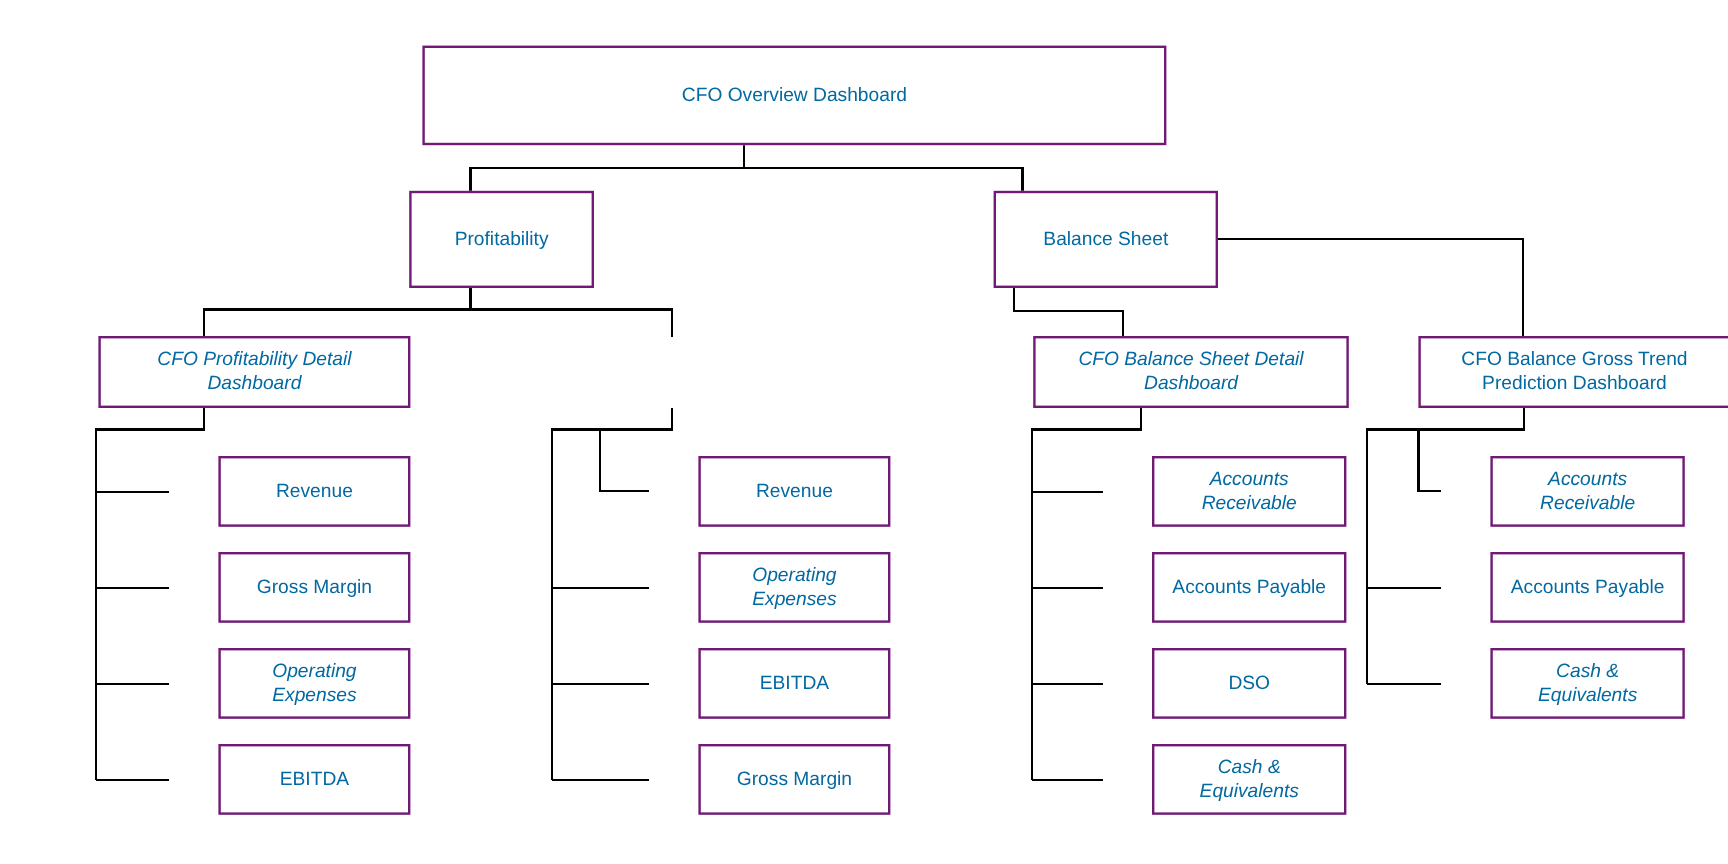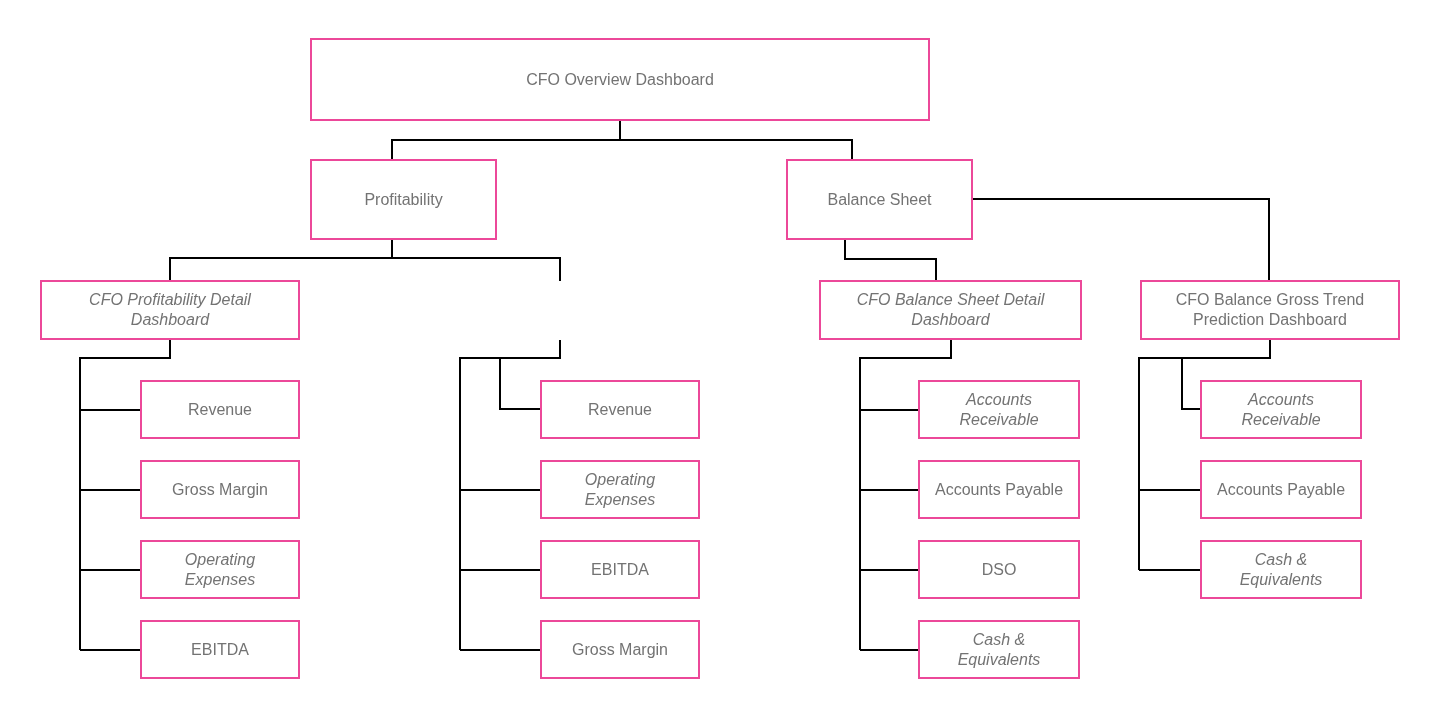--- a/index.html
+++ b/index.html
@@ -18,28 +18,29 @@
   .connectors {
     position: absolute;
     left: 0;
     top: 0;
     pointer-events: none;
   }
   .node {
     position: absolute;
     box-sizing: border-box;
     background: #ffffff;
-    border: 2px solid #ec4899;
+    border: 2px solid #701a75;
     display: flex;
     align-items: center;
     justify-content: center;
     text-align: center;
-    color: #737373;
+    color: #0369a1;
     font-size: 16px;
     line-height: 1.22;
+    margin-left: 42px;
   }
   .lbl { display: inline-block; }
   .nowrap .lbl { white-space: nowrap; }
   .mw208 .lbl { max-width: 208px; }
   .mw210 .lbl { max-width: 210px; font-style: italic; }
   .mw225 .lbl { max-width: 225px; font-style: italic; }
   .mw252 .lbl { max-width: 252px; }
   .mw118 .lbl { max-width: 118px; font-style: italic; }
 </style>
 </head>
@@ -65,21 +66,21 @@
       M1270 340 L1270 358 L1139 358 L1139 570
       M1182 357 L1182 409 L1201 409
       M1139 490 L1201 490  M1139 570 L1201 570
     "></path>
   </svg>
 
   <div class="node nowrap" style="left:310px;top:38px;width:620px;height:83px">
     <span class="lbl">CFO Overview Dashboard</span>
   </div>
 
-  <div class="node nowrap" style="left:310px;top:159px;width:187px;height:81px">
+  <div class="node nowrap" style="left:299px;top:159px;width:154px;height:81px">
     <span class="lbl">Profitability</span>
   </div>
   <div class="node nowrap" style="left:786px;top:159px;width:187px;height:81px">
     <span class="lbl">Balance Sheet</span>
   </div>
 
   <div class="node mw210" style="left:40px;top:280px;width:260px;height:60px">
     <span class="lbl">CFO Profitability Detail Dashboard</span>
   </div>
   <div class="node mw225" style="left:819px;top:280px;width:263px;height:60px">

